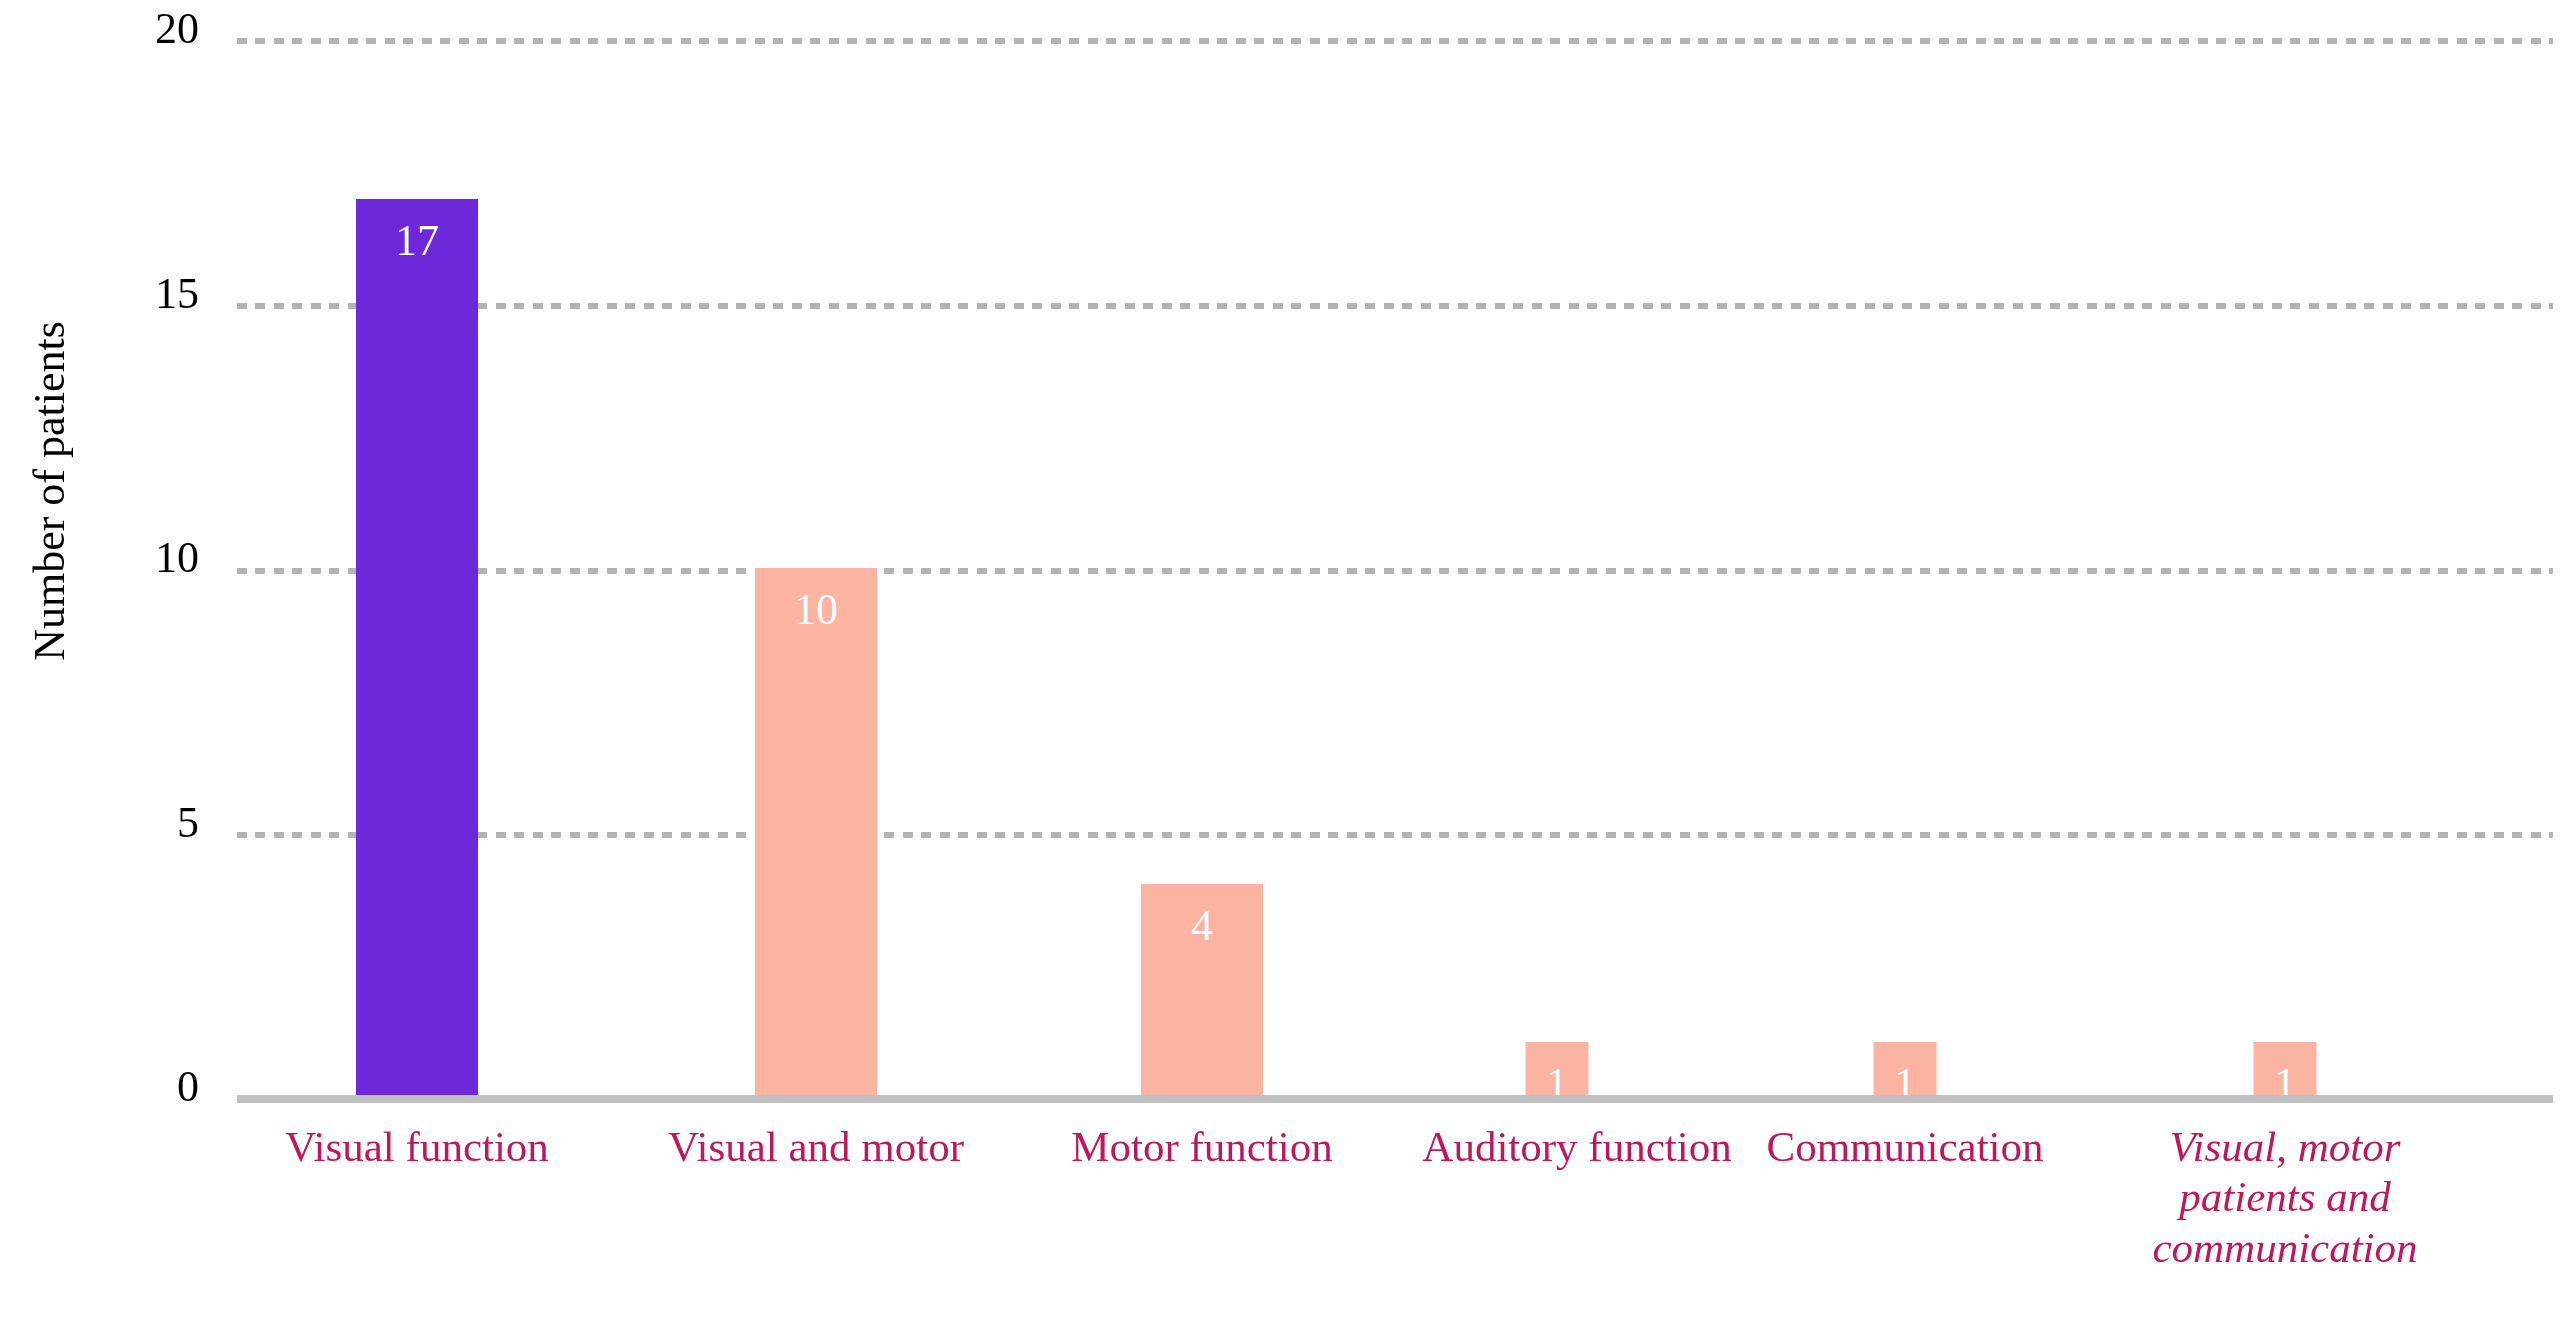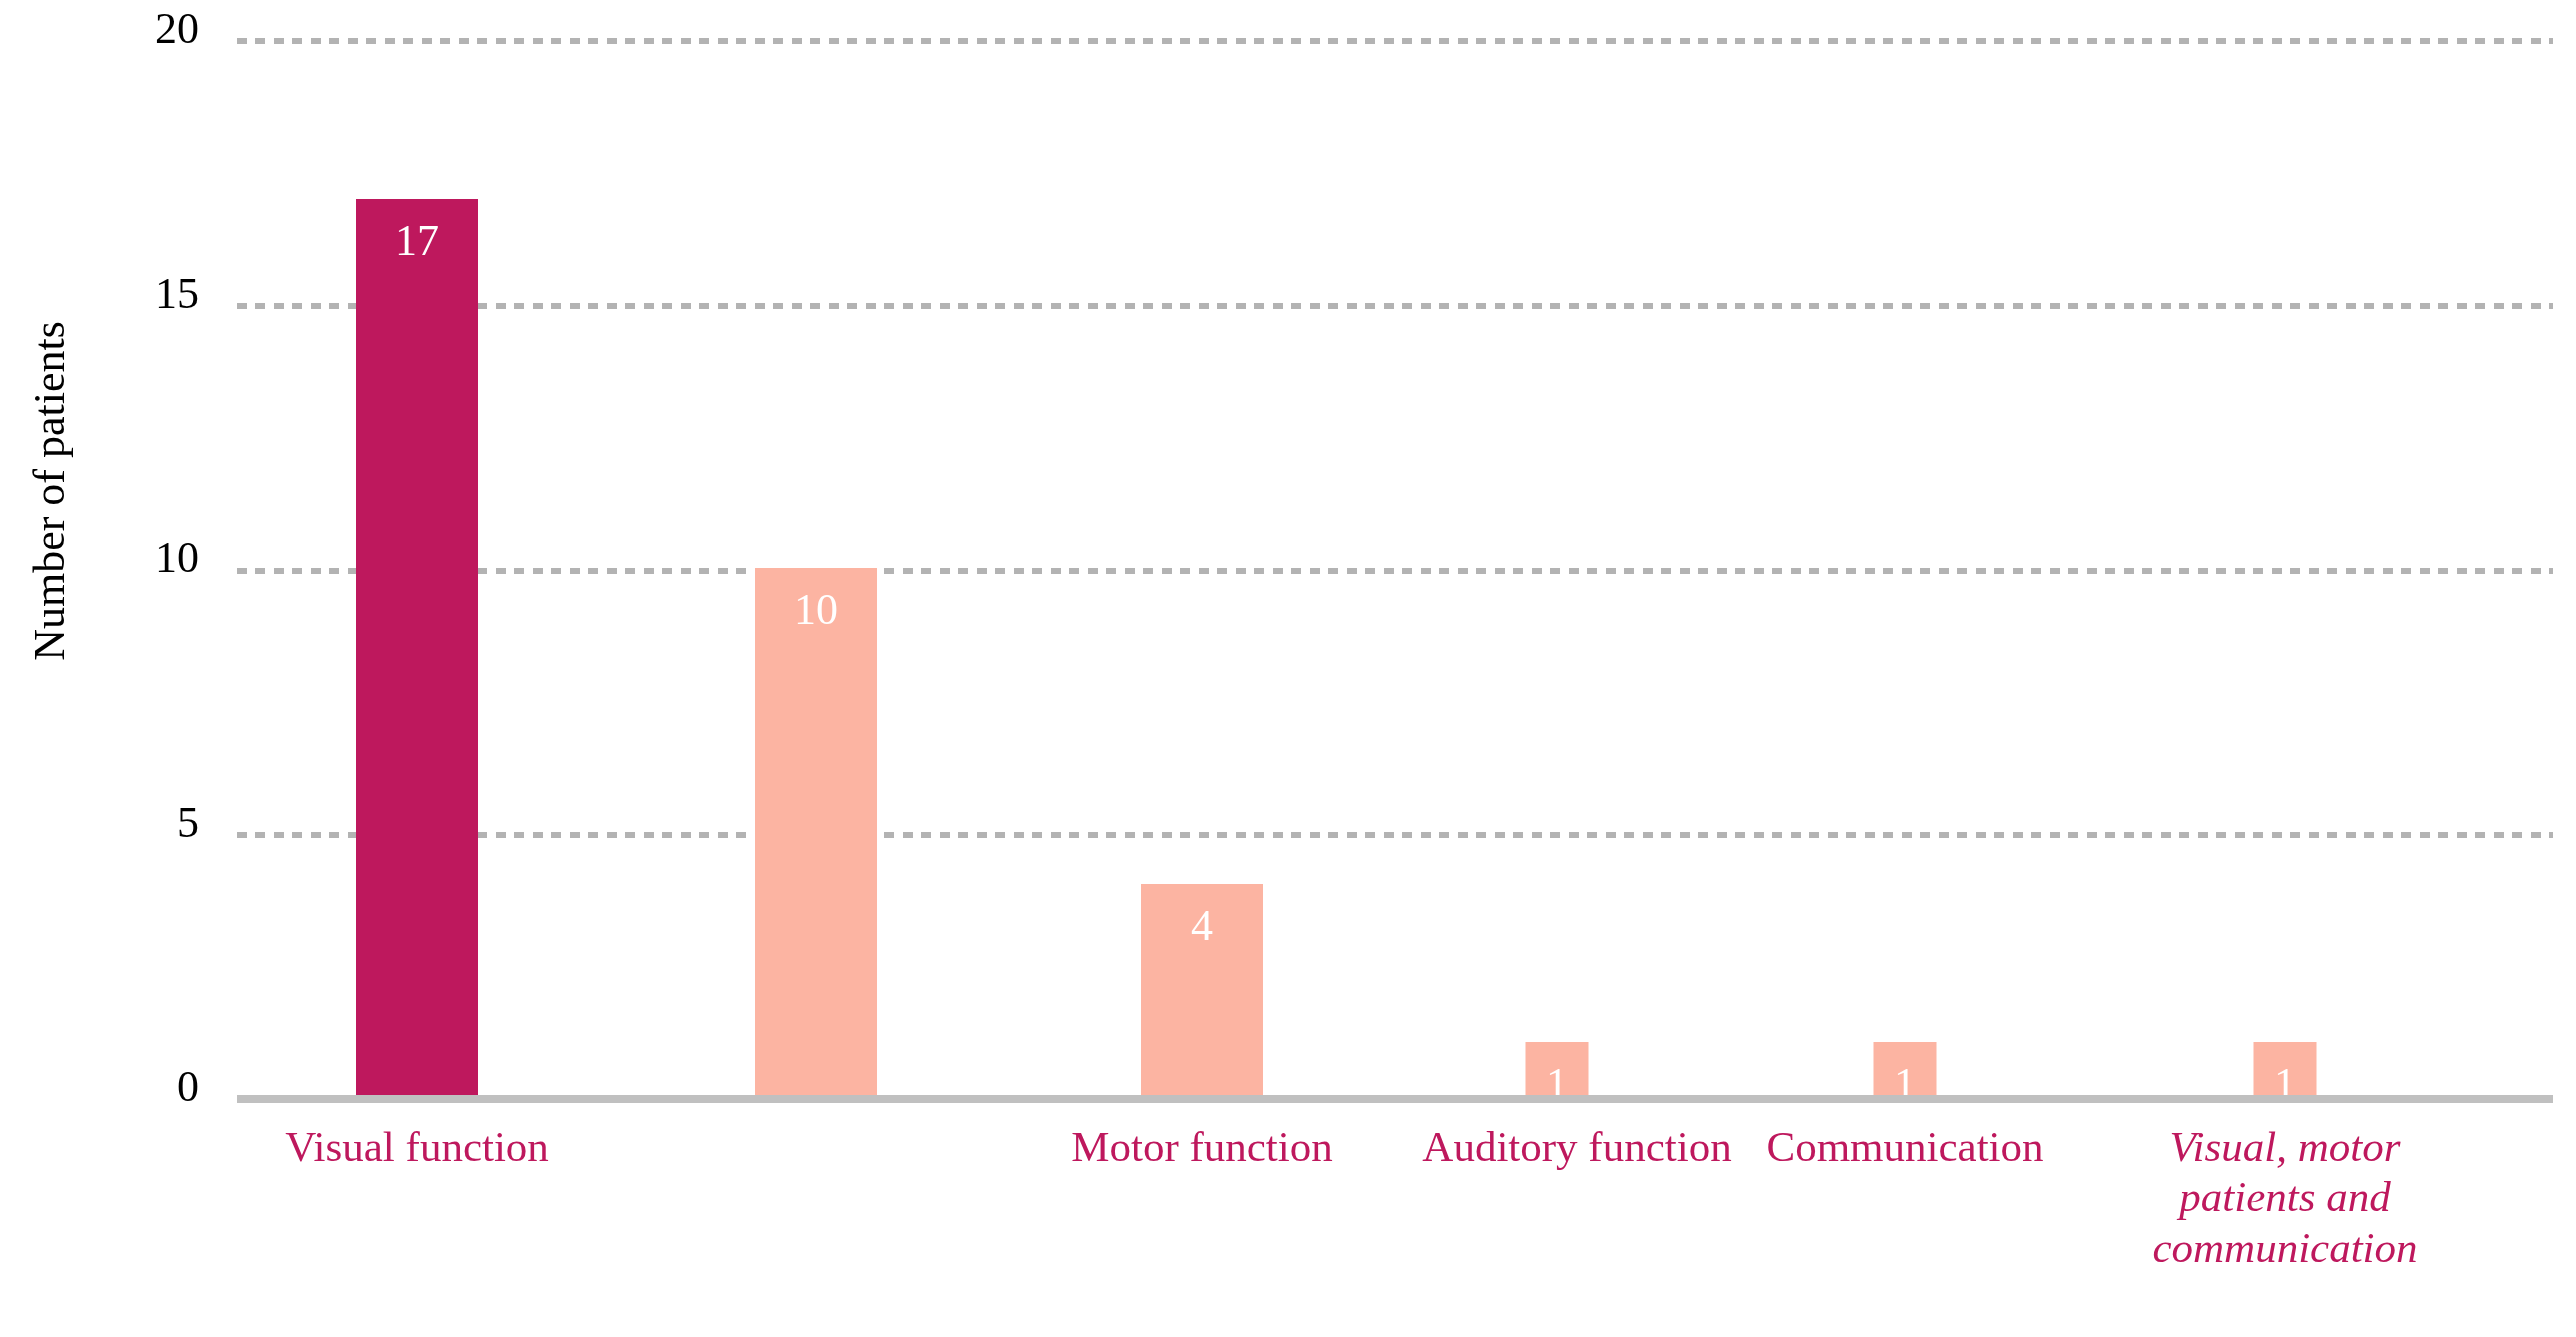--- a/index.html
+++ b/index.html
@@ -142,21 +142,21 @@
   <div class="y-tick y-tick-5">5</div>
   <div class="y-tick y-tick-0">0</div>
 
   <div class="gridline gridline-20" style="background-image: repeating-linear-gradient(to right, rgb(179, 179, 179) 0px, rgb(179, 179, 179) 10px, rgba(255, 255, 255, 0) 10px, rgba(255, 255, 255, 0) 18.5px);"></div>
   <div class="gridline gridline-15" style="background-image: repeating-linear-gradient(to right, rgb(179, 179, 179) 0px, rgb(179, 179, 179) 10px, rgba(255, 255, 255, 0) 10px, rgba(255, 255, 255, 0) 18.5px);"></div>
   <div class="gridline gridline-10" style="background-image: repeating-linear-gradient(to right, rgb(179, 179, 179) 0px, rgb(179, 179, 179) 10px, rgba(255, 255, 255, 0) 10px, rgba(255, 255, 255, 0) 18.5px);"></div>
   <div class="gridline gridline-5" style="background-image: repeating-linear-gradient(to right, rgb(179, 179, 179) 0px, rgb(179, 179, 179) 10px, rgba(255, 255, 255, 0) 10px, rgba(255, 255, 255, 0) 18.5px);"></div>
 
   <div class="plot-area" id="plot-area">
       <div class="bar-slot" style="left: -13px; width: 386px;">
-        <div class="bar" title="Visual function: 17" style="width: 122px; height: 896px; background: #be185d;">
+        <div class="bar" title="Visual function: 17" style="width: 122px; height: 896px; background: #6d28d9;">
           <div class="bar-value" style="color: rgb(255, 255, 255);">17</div>
         </div>
       </div>
       <div class="bar-slot" style="left: 386px; width: 386px;">
         <div class="bar" title="Visual and motor function: 10" style="width: 122px; height: 527px; background: rgb(252, 180, 162);">
           <div class="bar-value" style="color: rgb(255, 255, 255);">10</div>
         </div>
       </div>
       <div class="bar-slot" style="left: 772px; width: 386px;">
         <div class="bar" title="Motor function: 4" style="width: 122px; height: 211px; background: rgb(252, 180, 162);">
@@ -180,20 +180,21 @@
       </div>
     </div>
 
   <div class="axis-line" style="background: rgb(192, 192, 192);"></div>
 
   <div class="x-labels" id="x-labels">
       <div class="x-label" style="left: -13px; width: 386px;">
         <div>Visual function</div>
       </div>
       <div class="x-label" style="left: 386px; width: 386px;">
+        <div>Visual and motor</div>
       </div>
       <div class="x-label" style="left: 772px; width: 386px;">
         <div>Motor function</div>
       </div>
       <div class="x-label" style="left: 1147px; width: 386px;">
         <div>Auditory function</div>
       </div>
       <div class="x-label" style="left: 1475px; width: 386px;">
         <div>Communication</div>
       </div>

